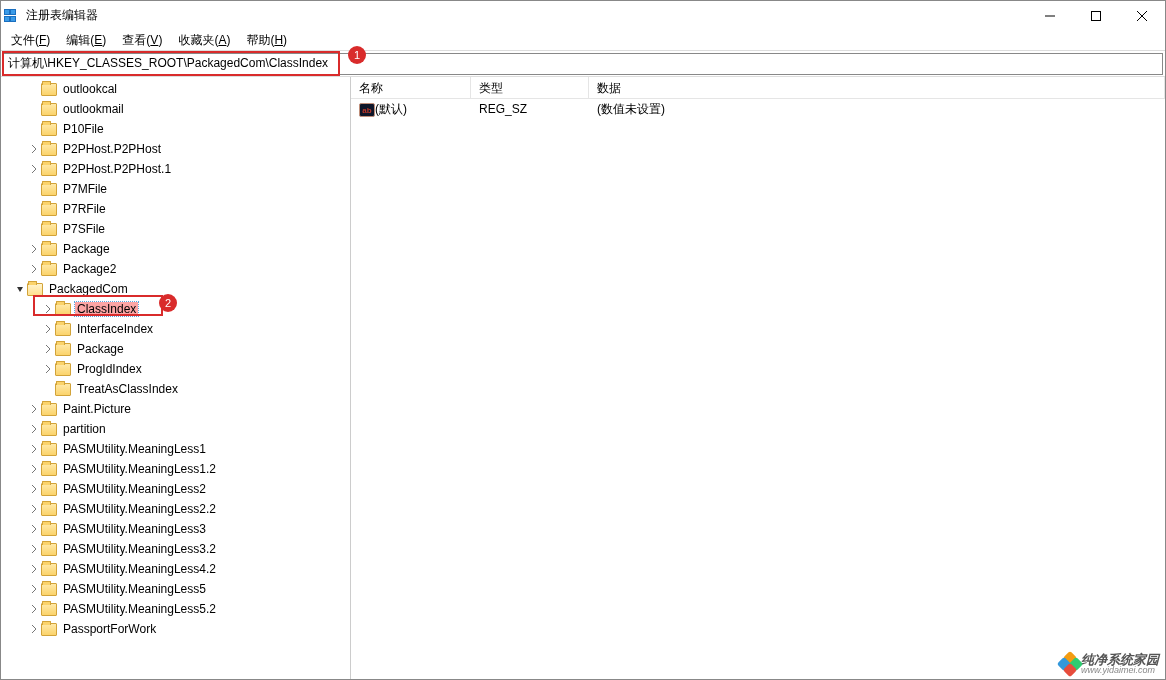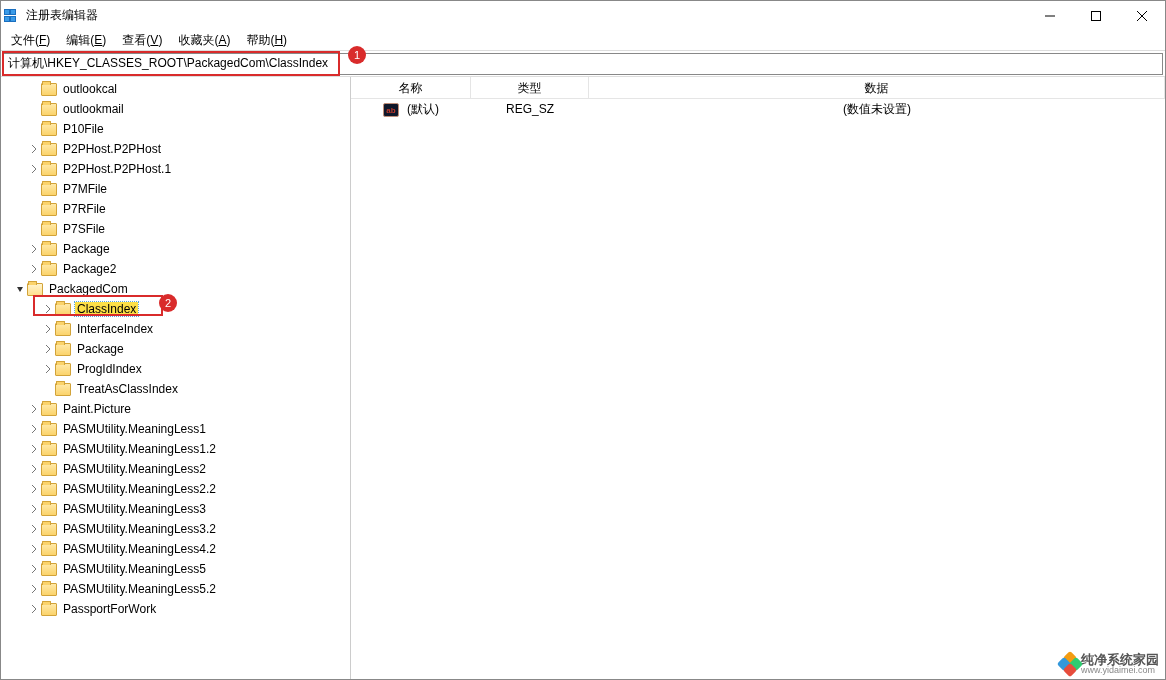--- a/index.html
+++ b/index.html
@@ -23,35 +23,35 @@
   .callout2 { left: 158px; top: 293px; }
   .main { flex: 1; display: flex; overflow: hidden; }
   .tree-pane { width: 350px; border-right: 1px solid #ccc; overflow-y: scroll; overflow-x: hidden; position: relative; padding-top: 2px; }
   .tree-row { height: 20px; display: flex; align-items: center; white-space: nowrap; cursor: default; position: relative; }
   .tree-row .spacer { display: inline-block; }
   .tree-row .chev { width: 14px; display: inline-flex; justify-content: center; color: #666; font-size: 10px; }
   .tree-row .chev.open { color: #444; }
   .tree-row .folder { width: 16px; height: 13px; background: linear-gradient(#ffe9a8, #fbd36b); border: 0.5px solid #d2a339; border-radius: 1px; margin-right: 4px; position: relative; }
   .tree-row .folder::before { content: ""; position: absolute; top: -3px; left: 0; width: 7px; height: 3px; background: #fbd36b; border: 0.5px solid #d2a339; border-bottom: none; border-radius: 1px 1px 0 0; }
   .tree-row.open-folder .folder { background: linear-gradient(#fff3cc, #ffe190); }
-  .tree-row.selected .label { background: #fde047; outline: 1px dotted #5aa7e0; }
+  .tree-row.selected .label { background: #fca5a5; outline: 1px dotted #5aa7e0; }
   .tree-row .label { padding: 0 2px; }
   .tree-highlight-box { position: absolute; left: 32px; top: 218px; width: 130px; height: 21px; border: 2px solid #d92b2b; pointer-events: none; }
-  .list-pane { flex: 1; display: flex; flex-direction: column; text-align: center; }
+  .list-pane { flex: 1; display: flex; flex-direction: column; }
   .list-header { height: 22px; display: flex; border-bottom: 1px solid #e5e5e5; }
   .list-header .col { padding: 3px 8px; border-right: 1px solid #e5e5e5; cursor: default; }
   .col-name { width: 120px; }
   .col-type { width: 118px; }
   .col-data { flex: 1; }
   .list-body { flex: 1; }
   .list-row { height: 20px; display: flex; align-items: center; }
   .list-row .cell { padding: 0 8px; }
-  .val-icon { width: 16px; height: 14px; display: inline-flex; align-items: center; justify-content: center; margin-right: 8px; border: 1px solid #c08f7a; background: #0f172a; border-radius: 2px; }
+  .val-icon { width: 16px; height: 14px; display: inline-flex; align-items: center; justify-content: center; margin-right: 0; border: 1px solid #c08f7a; background: #0f172a; border-radius: 2px; }
   .val-icon span { font-size: 8px; font-weight: bold; color: #c0392b; }
-  .watermark { position: absolute; right: 6px; bottom: 4px; display: flex; align-items: flex-start; pointer-events: none; }
+  .watermark { position: absolute; right: 6px; bottom: 4px; display: flex; align-items: flex-start; pointer-events: none; font-style: italic; }
   .wm-logo { width: 22px; height: 22px; position: relative; }
   .wm-logo .leaf { position: absolute; width: 10px; height: 10px; border-radius: 2px; }
   .wm-logo .l1 { background: #f39c12; top: 0; left: 6px; transform: rotate(45deg); }
   .wm-logo .l2 { background: #3498db; top: 6px; left: 0; transform: rotate(45deg); }
   .wm-logo .l3 { background: #2ecc71; top: 6px; right: 0; transform: rotate(45deg); }
   .wm-logo .l4 { background: #e74c3c; bottom: 0; left: 6px; transform: rotate(45deg); }
   .wm-text { display: flex; flex-direction: column; line-height: 1; }
   .wm-text .t1 { font-size: 13px; color: #555; font-weight: bold; }
   .wm-text .t2 { font-size: 9px; color: #888; }
   
@@ -251,20 +251,30 @@
           <span class="label">Paint.Picture</span>
         </div>
         <div class="tree-row">
           <span class="spacer" style="width: 26px;"></span>
           <span class="chev">
             <svg width="8" height="8" viewBox="0 0 8 8">
               <path d="M2 0 L6 4 L2 8" fill="none" stroke="#777" stroke-width="1"></path>
             </svg>
           </span>
           <span class="folder"></span>
+          <span class="label">partition</span>
+        </div>
+        <div class="tree-row">
+          <span class="spacer" style="width: 26px;"></span>
+          <span class="chev">
+            <svg width="8" height="8" viewBox="0 0 8 8">
+              <path d="M2 0 L6 4 L2 8" fill="none" stroke="#777" stroke-width="1"></path>
+            </svg>
+          </span>
+          <span class="folder"></span>
           <span class="label">PASMUtility.MeaningLess1</span>
         </div>
         <div class="tree-row">
           <span class="spacer" style="width: 26px;"></span>
           <span class="chev">
             <svg width="8" height="8" viewBox="0 0 8 8">
               <path d="M2 0 L6 4 L2 8" fill="none" stroke="#777" stroke-width="1"></path>
             </svg>
           </span>
           <span class="folder"></span>

